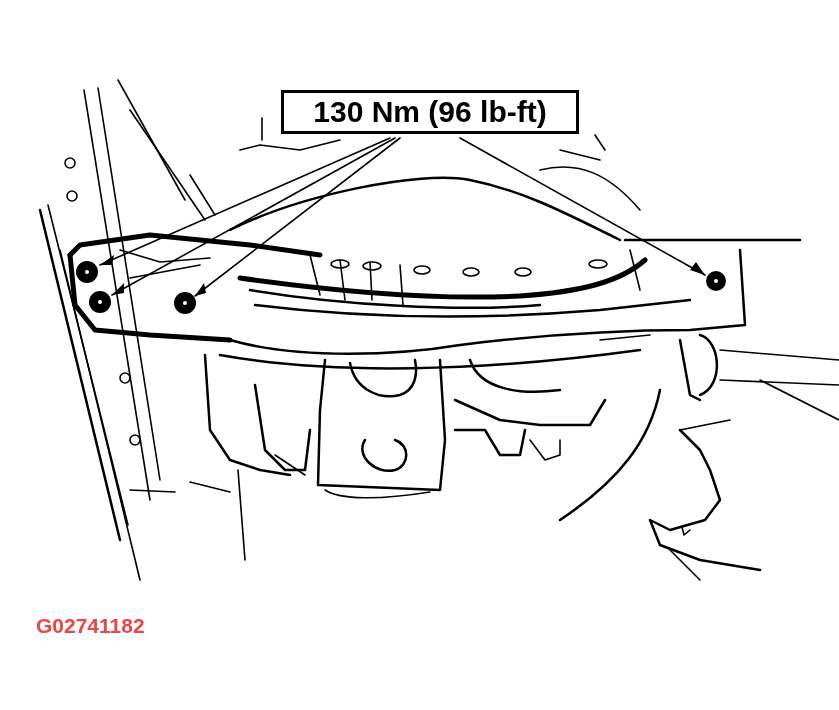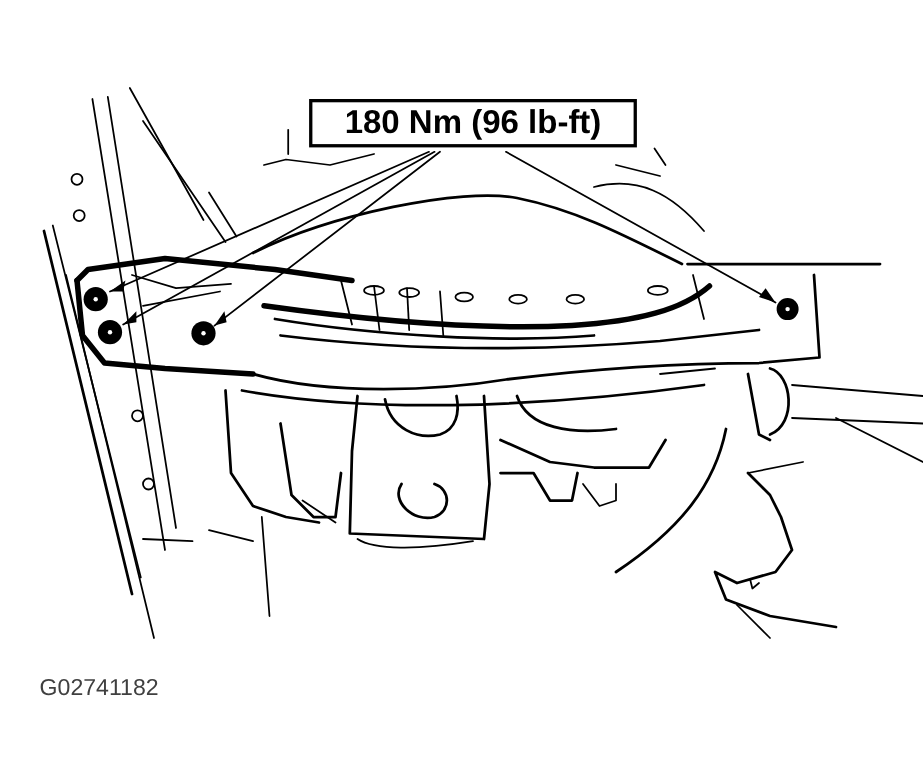--- a/index.html
+++ b/index.html
@@ -7,21 +7,21 @@
   #diagram { position: absolute; left: 0; top: 0; width: 839px; height: 710px; }
   .callout-box {
     position: absolute; left: 281px; top: 90px; width: 298px; height: 44px;
     border: 3px solid #000; background: #fff; box-sizing: border-box;
     display: flex; align-items: center; justify-content: center;
     font-family: "Liberation Sans", sans-serif; font-weight: bold; font-size: 30px; color: #000;
     letter-spacing: 0px;
   }
   .figure-id {
     position: absolute; left: 36px; top: 614px;
-    font-family: "Liberation Sans", sans-serif; font-size: 21px; color: #404040;
+    font-family: "Liberation Sans", sans-serif; font-size: 21px; color: #ef4444; font-weight: bold;
   }
   svg .ln { fill: none; stroke: #000; stroke-width: 2.5; stroke-linecap: round; stroke-linejoin: round; }
   svg .lt { fill: none; stroke: #000; stroke-width: 1.6; stroke-linecap: round; stroke-linejoin: round; }
   svg .hv { fill: none; stroke: #000; stroke-width: 5; stroke-linecap: round; stroke-linejoin: round; }
 </style>
 </head>
 <body>
 
 <svg id="diagram" viewBox="0 0 839 710" xmlns="http://www.w3.org/2000/svg">
 
@@ -118,16 +118,16 @@
     <circle cx="100" cy="302" r="11" fill="#000"></circle>
     <circle cx="100" cy="302" r="2" fill="#fff"></circle>
     <circle cx="185" cy="303" r="11" fill="#000"></circle>
     <circle cx="185" cy="303" r="2" fill="#fff"></circle>
     <circle cx="716" cy="281" r="10" fill="#000"></circle>
     <circle cx="716" cy="281" r="2" fill="#fff"></circle>
   </g>
 </svg>
 
 <div class="callout-box">
-  <span>180 Nm (96 lb-ft)</span>
+  <span>130 Nm (96 lb-ft)</span>
 </div>
 
 <div class="figure-id">G02741182</div>
 
 </body></html>

